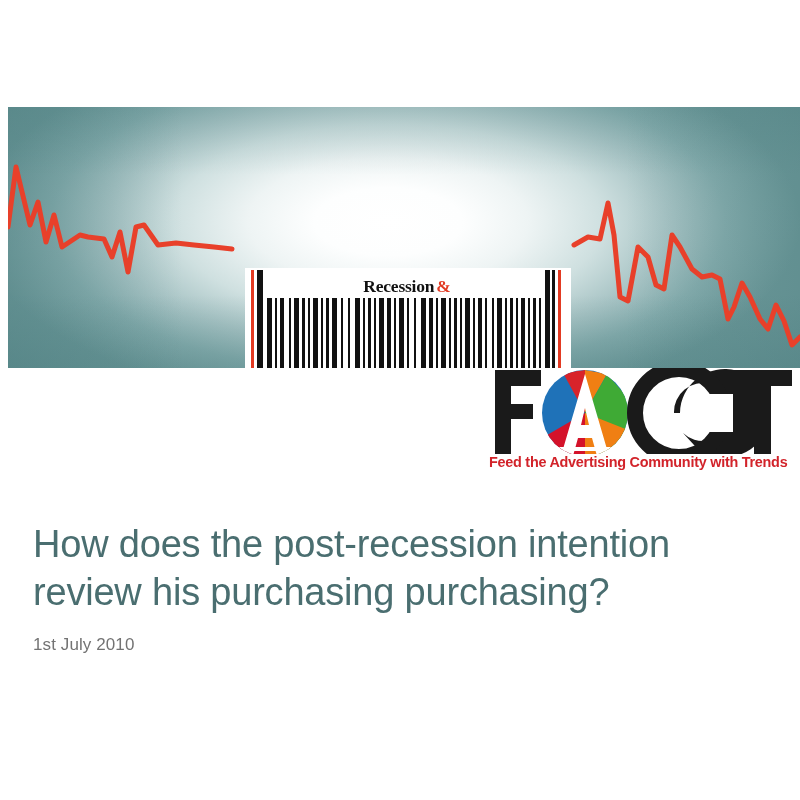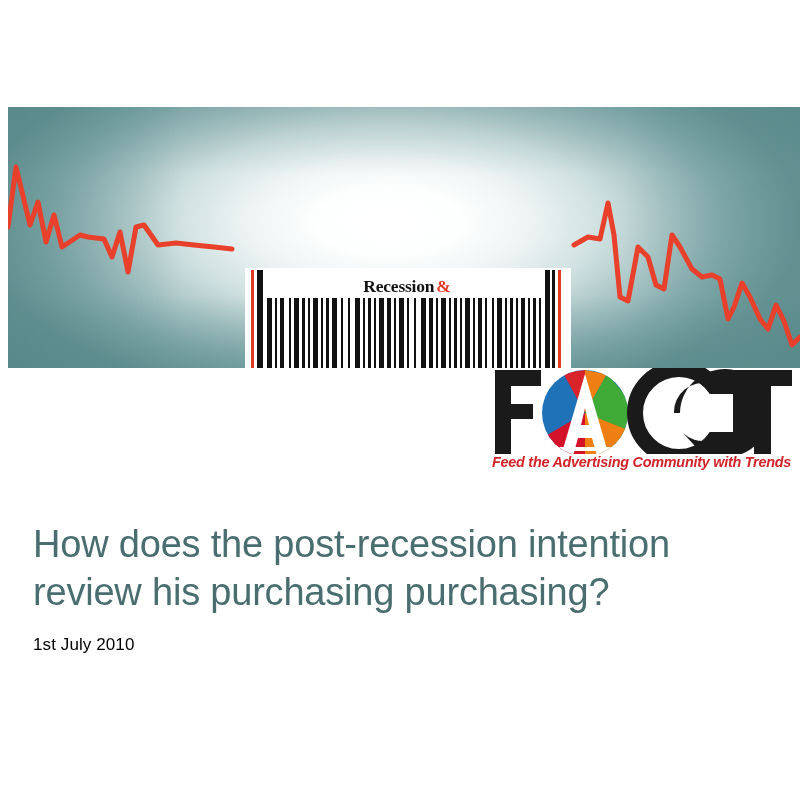--- a/index.html
+++ b/index.html
@@ -102,28 +102,27 @@
     left: 0;
     top: 0;
     width: 305px;
     height: 86px;
   }
   .logo-tagline {
     position: absolute;
     left: 0;
     top: 86px;
     width: 305px;
-    text-align: center;
+    text-align: left;
     font-family: "Liberation Sans", sans-serif;
     font-weight: bold;
     font-size: 14.4px;
     letter-spacing: -0.25px;
     color: #d2232a;
     white-space: nowrap;
-    font-style: italic;
   }
 
   
   .title-block {
     position: absolute;
     left: 33px;
     top: 520px;
     width: 730px;
   }
   .slide-title {
@@ -134,21 +133,21 @@
     line-height: 48px;
     color: #4a6e70;
     letter-spacing: -0.2px;
   }
   .slide-date {
     margin: 18px 0 0 0;
     font-family: "Liberation Sans", sans-serif;
     font-weight: normal;
     font-size: 17px;
     line-height: 22px;
-    color: #000000;
+    color: #737373;
     letter-spacing: 0.1px;
   }
 </style>
 </head>
 <body>
 
 <div class="slide">
 
   <div class="hero">
     <div class="hero-vignette"></div>

